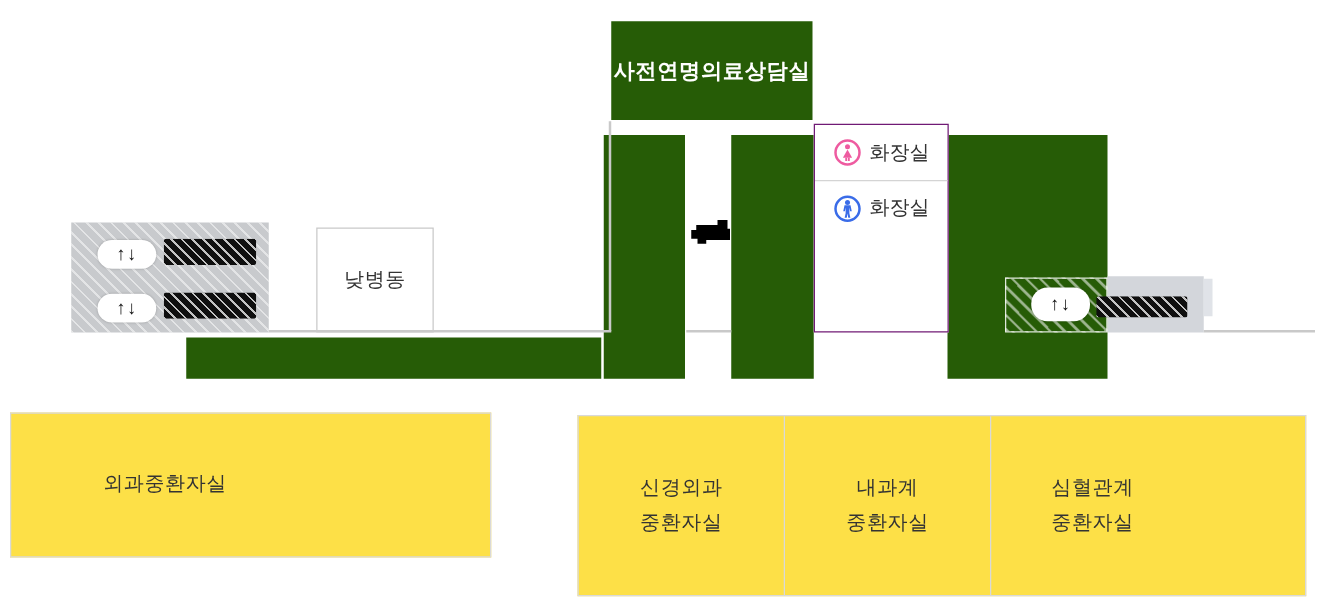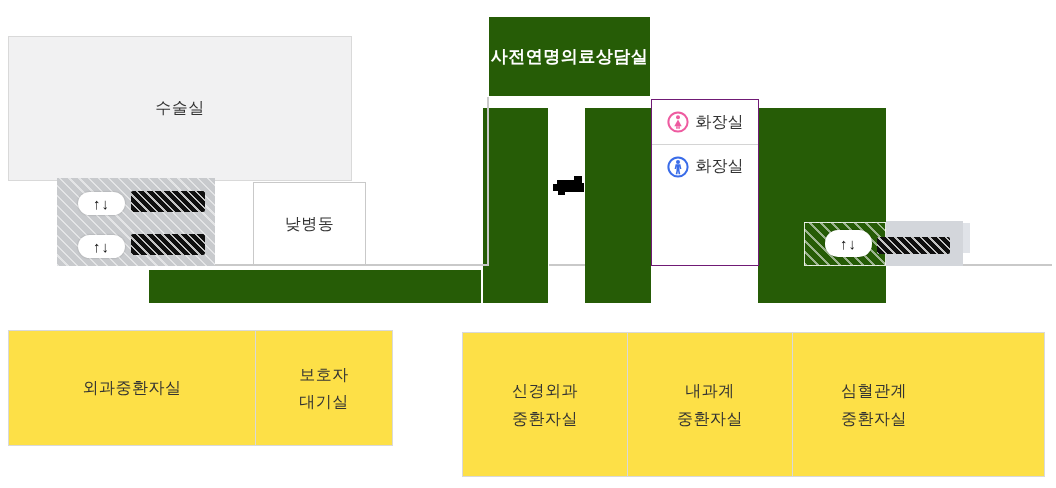--- a/index.html
+++ b/index.html
@@ -64,35 +64,32 @@
     font-size:16px;color:#333;line-height:1.7;letter-spacing:.5px;text-align:center;
   }
   .cell + .cell{border-left:1px solid #d9d9d9;}
   .z2{z-index:2}.z3{z-index:3}.z4{z-index:4}.z5{z-index:5}.z7{z-index:7}
 </style>
 </head>
 <body>
 
 <div id="stage">
 
-  <div class="abs room" style="left:8px;top:36px;width:344px;height:145px;">
-    <span>수술실</span>
-  </div>
 
   <div class="abs hatch-gray z3" style="left:57px;top:178px;width:158px;height:88px;"></div>
   <div class="abs pill z4" style="left:78px;top:192px;width:47px;height:23px;">
     <span>↑↓</span>
   </div>
   <div class="abs redact z4" style="left:131px;top:191px;width:74px;height:21px;"></div>
   <div class="abs pill z4" style="left:78px;top:235px;width:47px;height:23px;">
     <span>↑↓</span>
   </div>
   <div class="abs redact z4" style="left:131px;top:234px;width:74px;height:21px;"></div>
 
-  <div class="abs room white-room z3" style="left:253px;top:182px;width:113px;height:84px;">
+  <div class="abs room white-room z3" style="left:253px;top:182px;width:94px;height:84px;">
     <span>낮병동</span>
   </div>
 
   <div class="abs green green-label z2" style="left:489px;top:17px;width:161px;height:79px;">
     <span>사전연명의료상담실</span>
   </div>
 
   <div class="abs green z2" style="left:483px;top:108px;width:65px;height:195px;"></div>
   <div class="abs green z2" style="left:585px;top:108px;width:66px;height:195px;"></div>
   <div class="abs green z2" style="left:758px;top:108px;width:128px;height:195px;"></div>
@@ -133,24 +130,20 @@
   <div class="abs hatch-on-green z4" style="left:804px;top:222px;width:82px;height:44px;"></div>
   <div class="abs pill z7" style="left:825px;top:230px;width:47px;height:27px;">
     <span>↑↓</span>
   </div>
   <div class="abs redact z7" style="left:877px;top:237px;width:73px;height:17px;"></div>
 
   <div class="abs group" style="left:8px;top:330px;width:385px;height:116px;">
     <div class="cell" style="width:246px;">
       <span>외과중환자실</span>
     </div>
-    <div class="cell" style="flex:1;">
-      <span>보호자</span>
-      <span>대기실</span>
-    </div>
   </div>
 
   <div class="abs group" style="left:462px;top:332px;width:583px;height:145px;">
     <div class="cell" style="width:164px;">
       <span>신경외과</span>
       <span>중환자실</span>
     </div>
     <div class="cell" style="width:164px;">
       <span>내과계</span>
       <span>중환자실</span>

